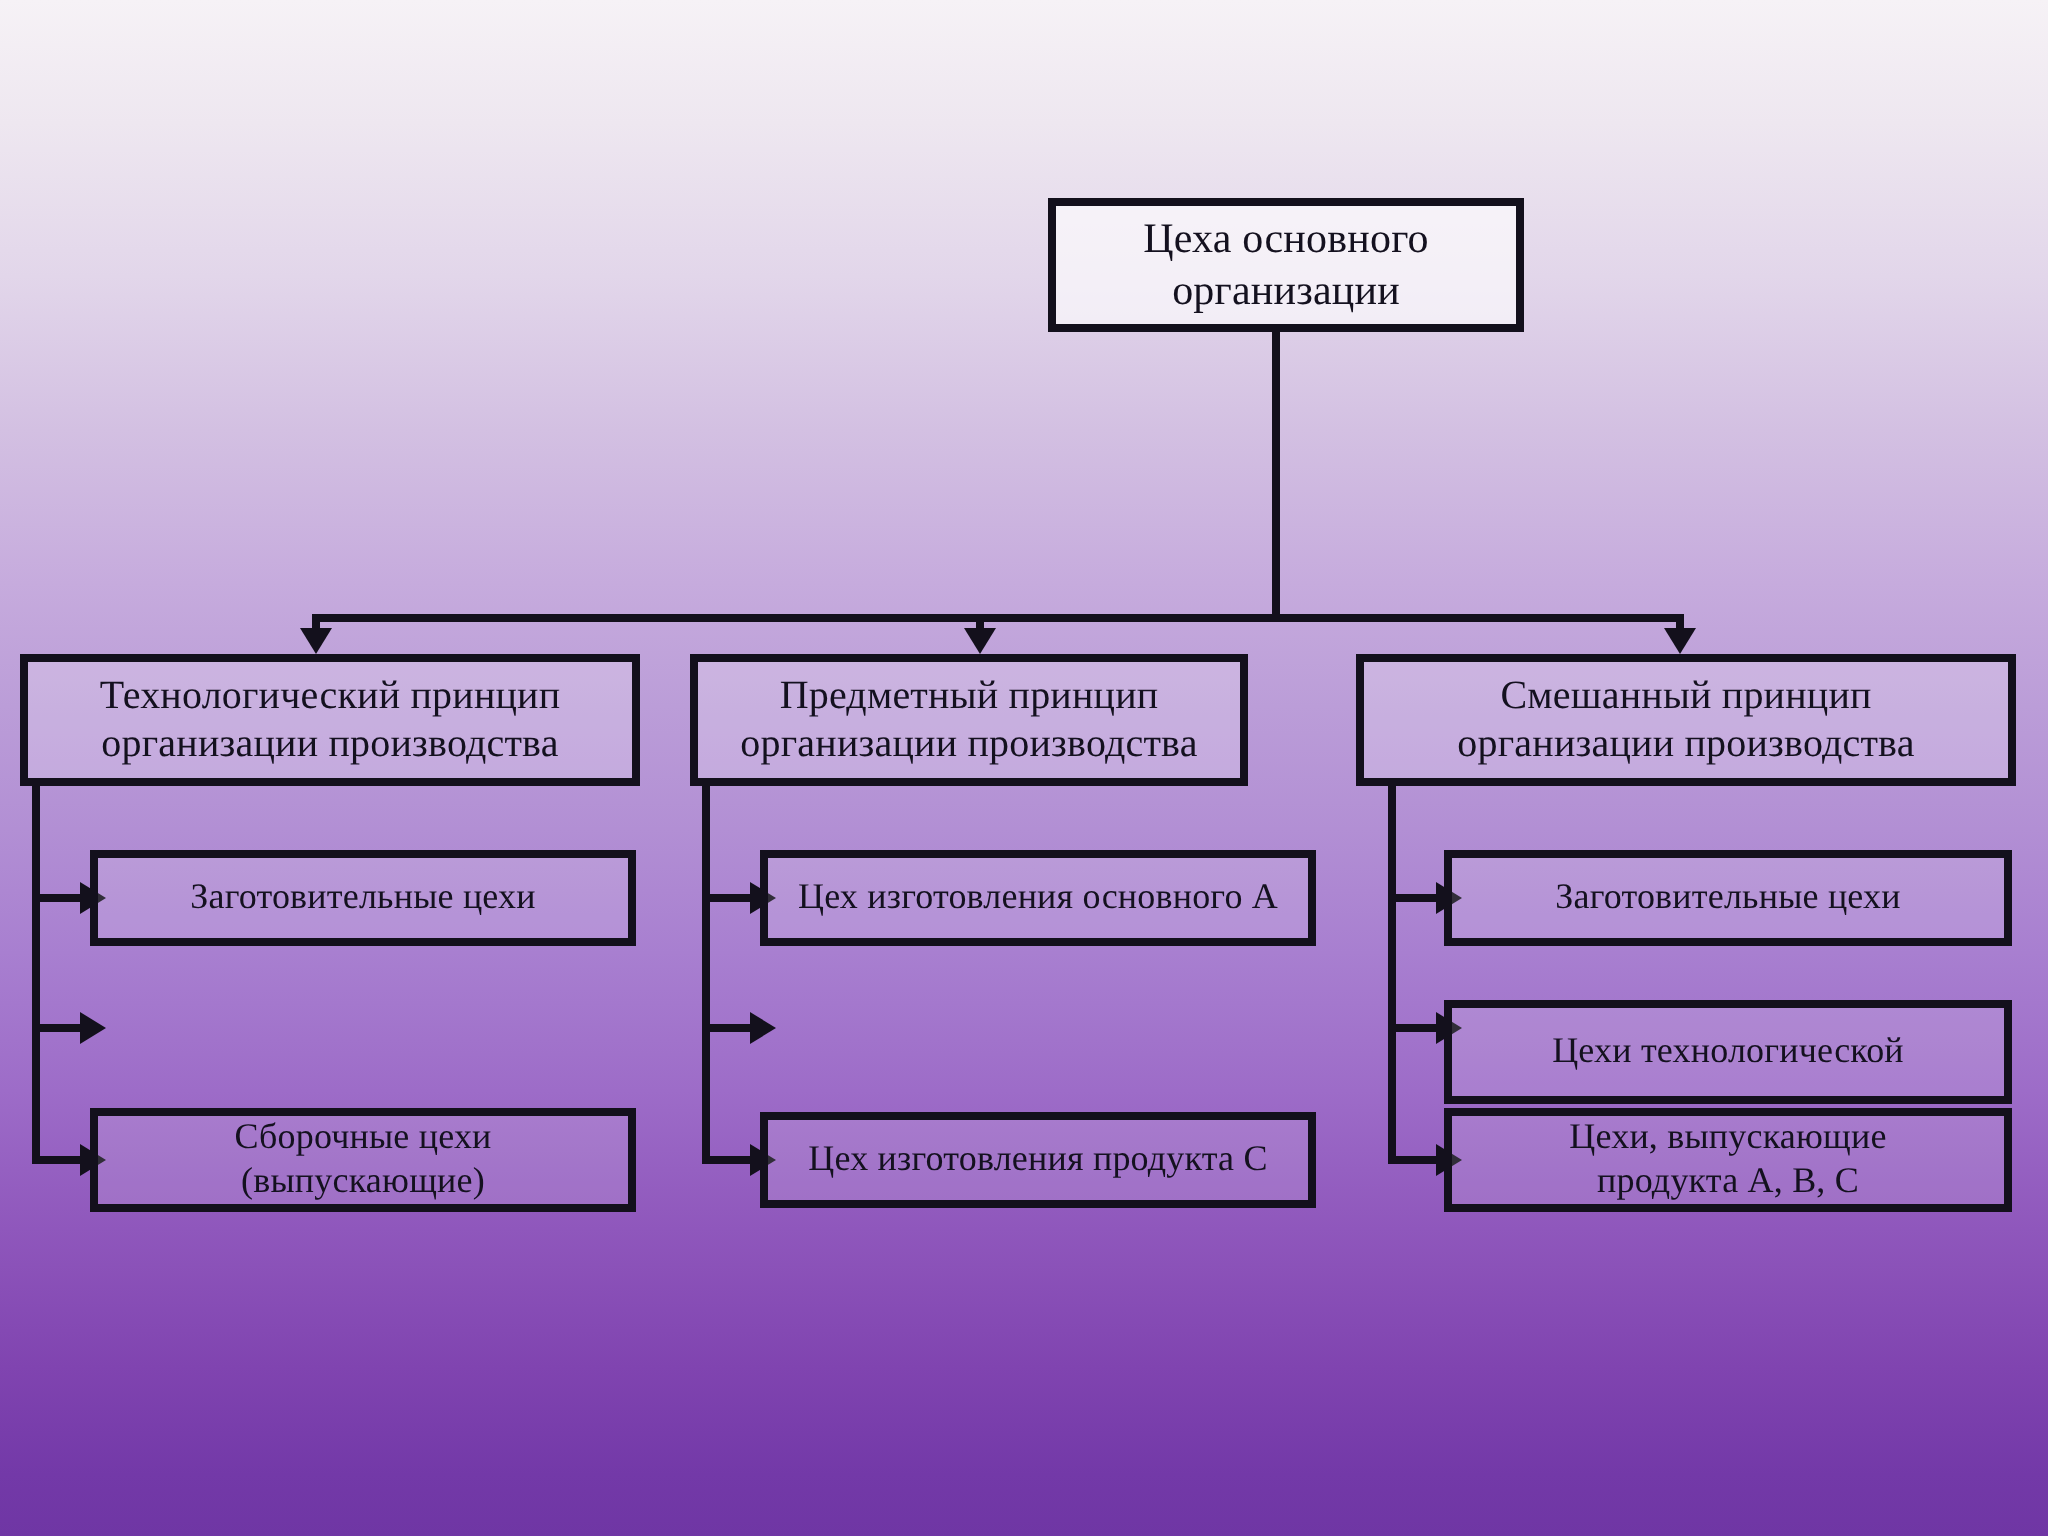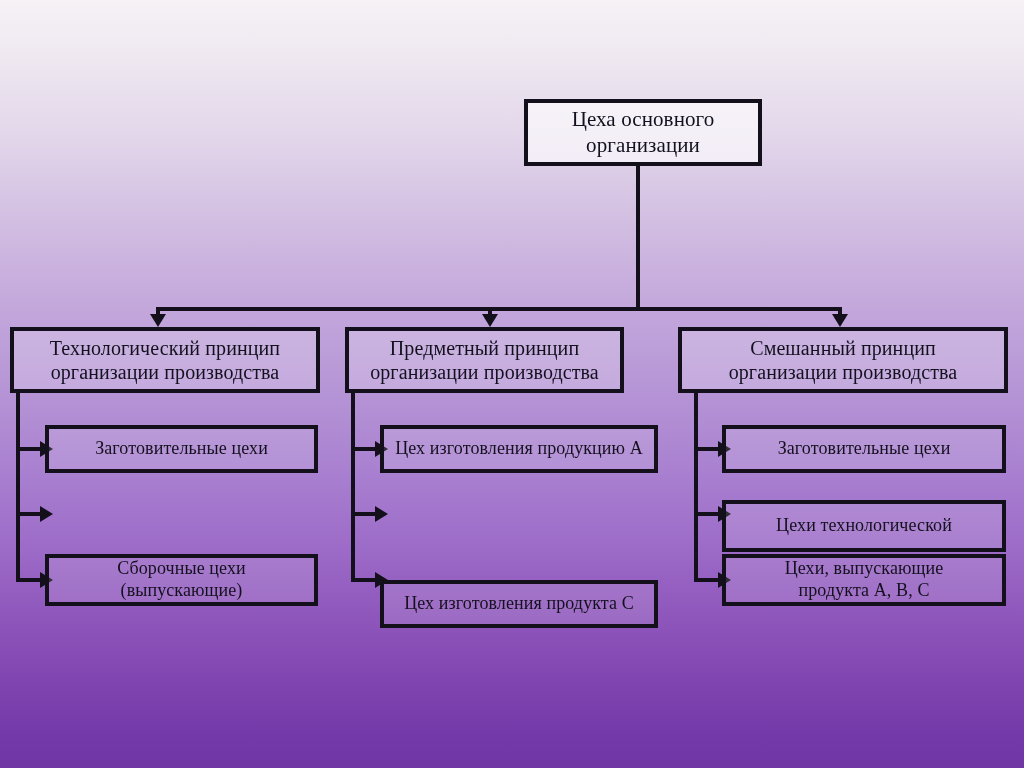--- a/index.html
+++ b/index.html
@@ -137,29 +137,29 @@
   <div class="node branch" style="left:345px; top:327px; width:279px; height:66px;">
     <span class="ln">Предметный принцип</span>
     <span class="ln">организации производства</span>
   </div>
 
   <div class="ln-v" style="left:351px; top:389px; width:4px; height:193px;"></div>
 
   <div class="ln-h" style="left:351px; top:447px; width:26px; height:4px;"></div>
   <div class="arrow-right" style="left:375px; top:441px;"></div>
   <div class="node leaf" style="left:380px; top:425px; width:278px; height:48px;">
-    <span class="ln">Цех изготовления продукцию A</span>
+    <span class="ln">Цех изготовления основного A</span>
   </div>
 
   <div class="ln-h" style="left:351px; top:512px; width:26px; height:4px;"></div>
   <div class="arrow-right" style="left:375px; top:506px;"></div>
 
   <div class="ln-h" style="left:351px; top:578px; width:26px; height:4px;"></div>
   <div class="arrow-right" style="left:375px; top:572px;"></div>
-  <div class="node leaf" style="left:380px; top:580px; width:278px; height:48px;">
+  <div class="node leaf" style="left:380px; top:556px; width:278px; height:48px;">
     <span class="ln">Цех изготовления продукта C</span>
   </div>
 
   <div class="node branch" style="left:678px; top:327px; width:330px; height:66px;">
     <span class="ln">Смешанный принцип</span>
     <span class="ln">организации производства</span>
   </div>
 
   <div class="ln-v" style="left:694px; top:389px; width:4px; height:193px;"></div>
 

